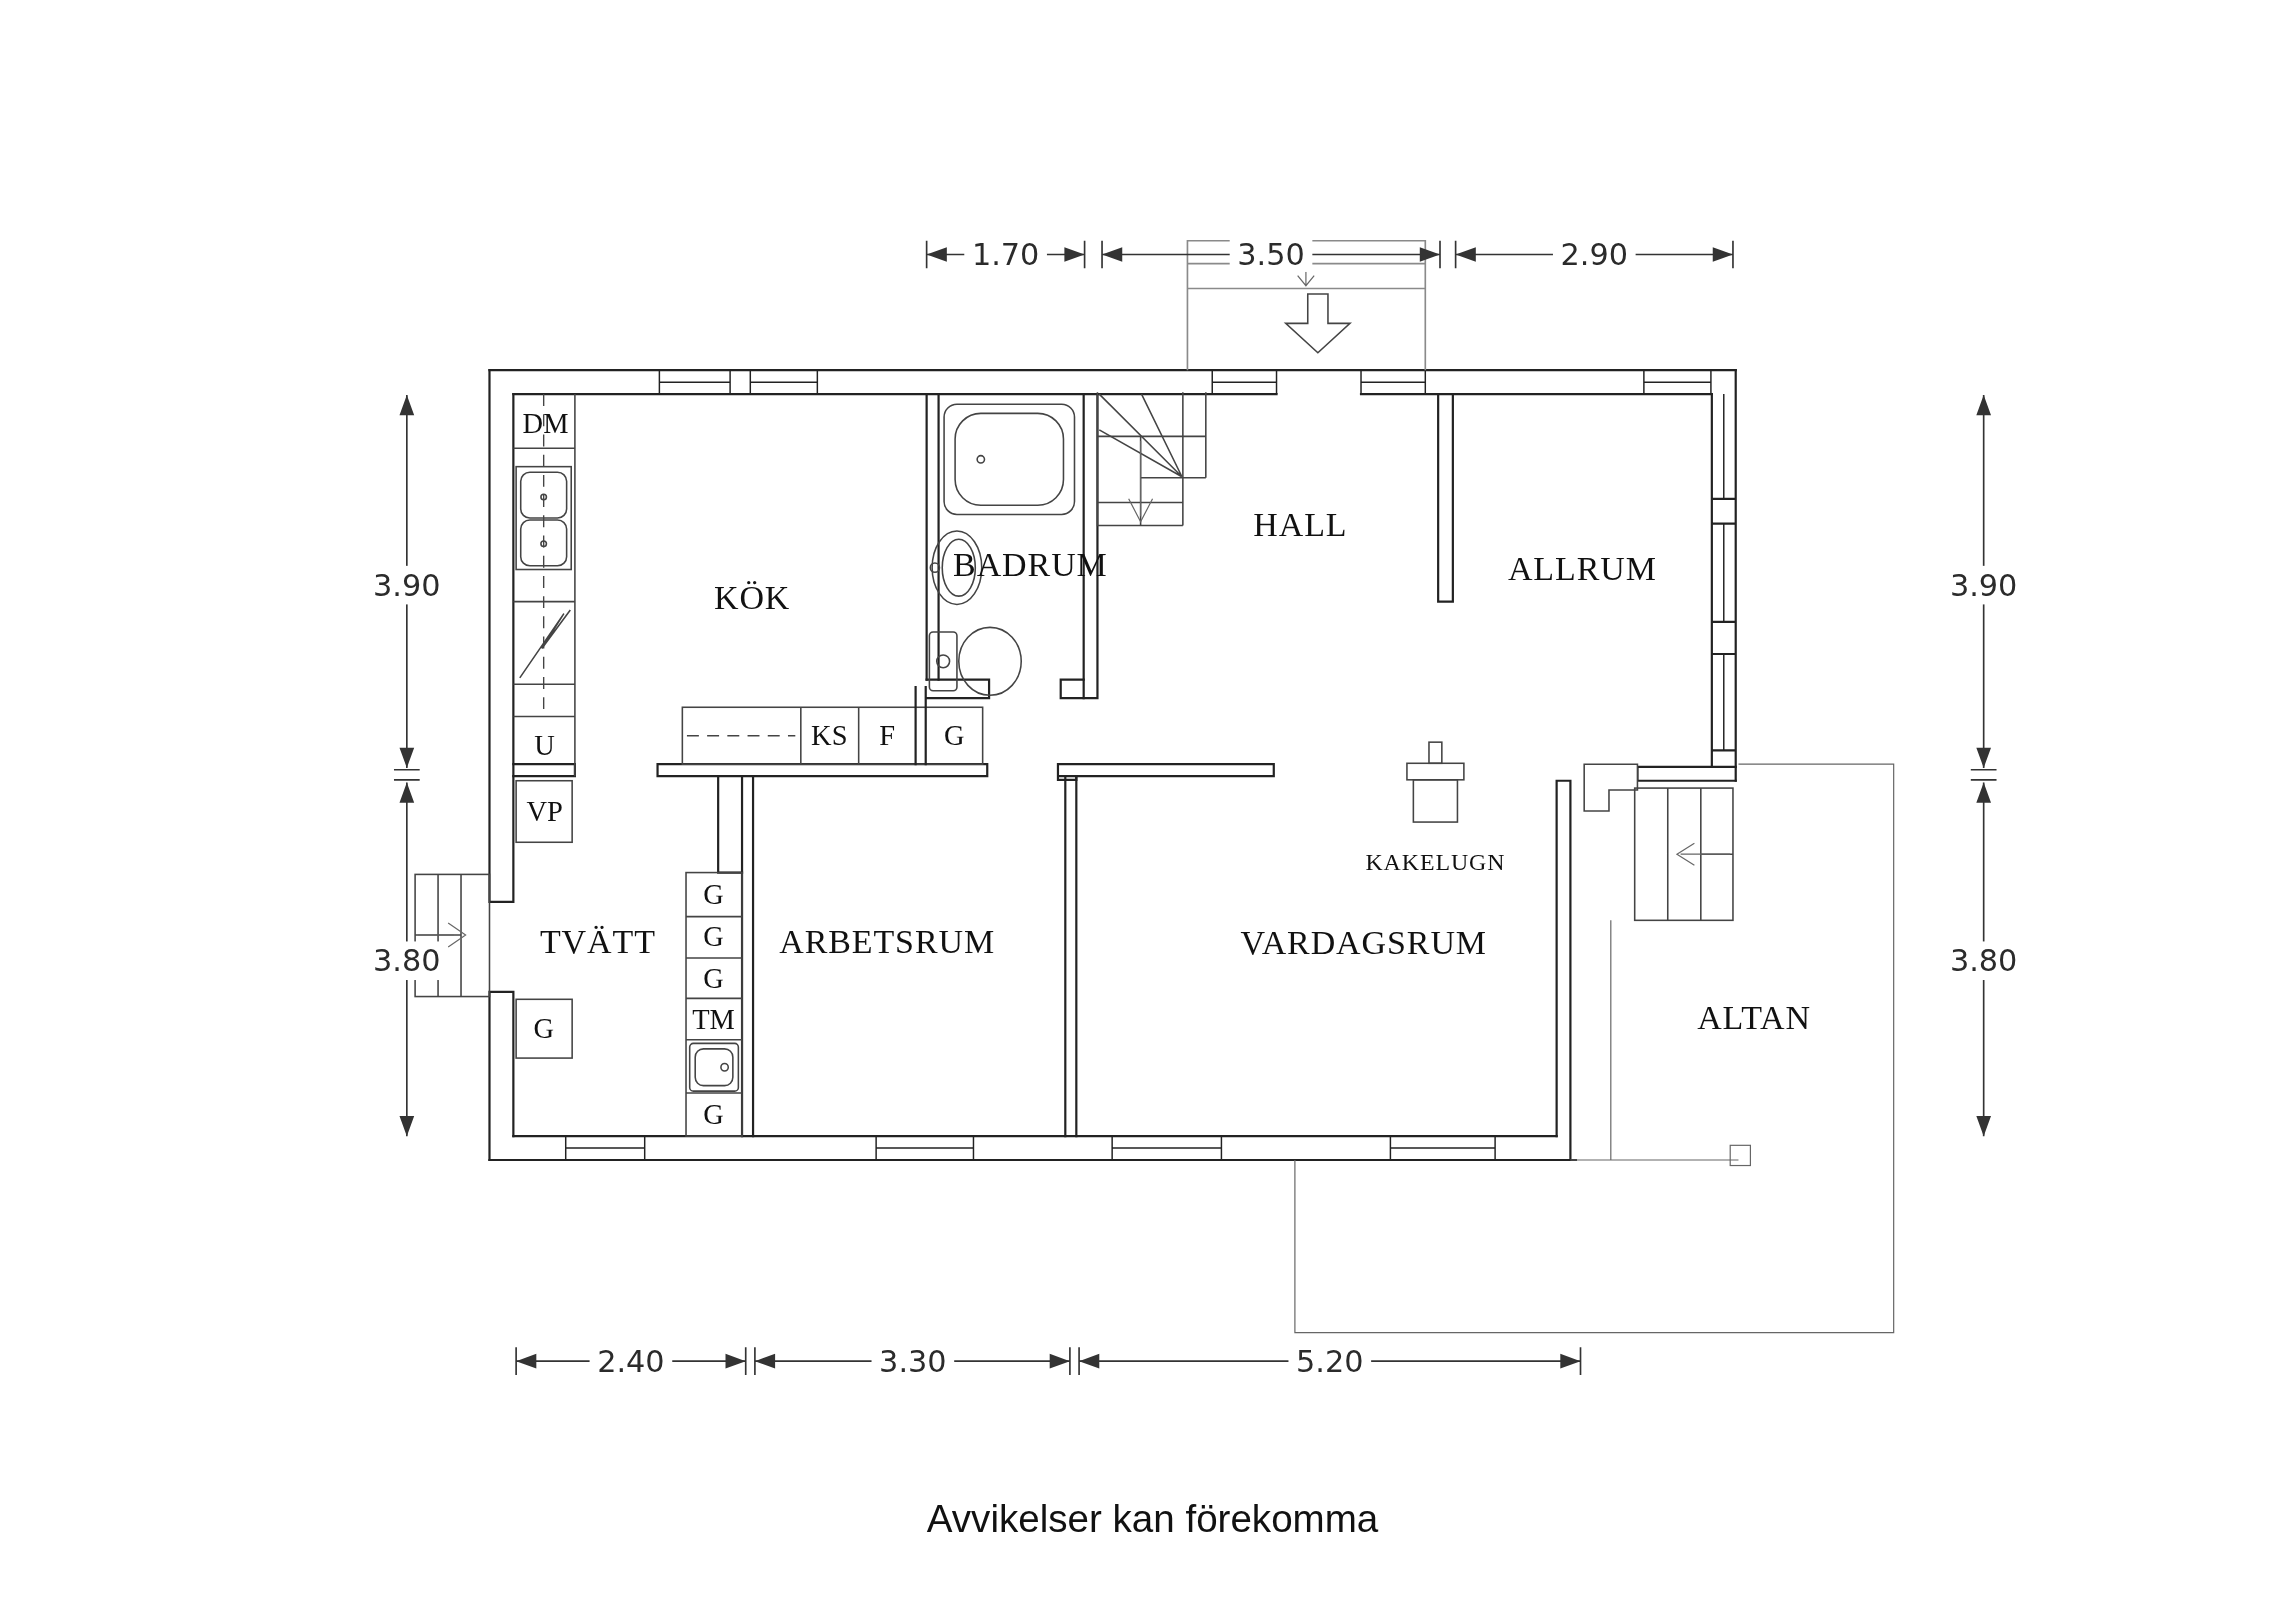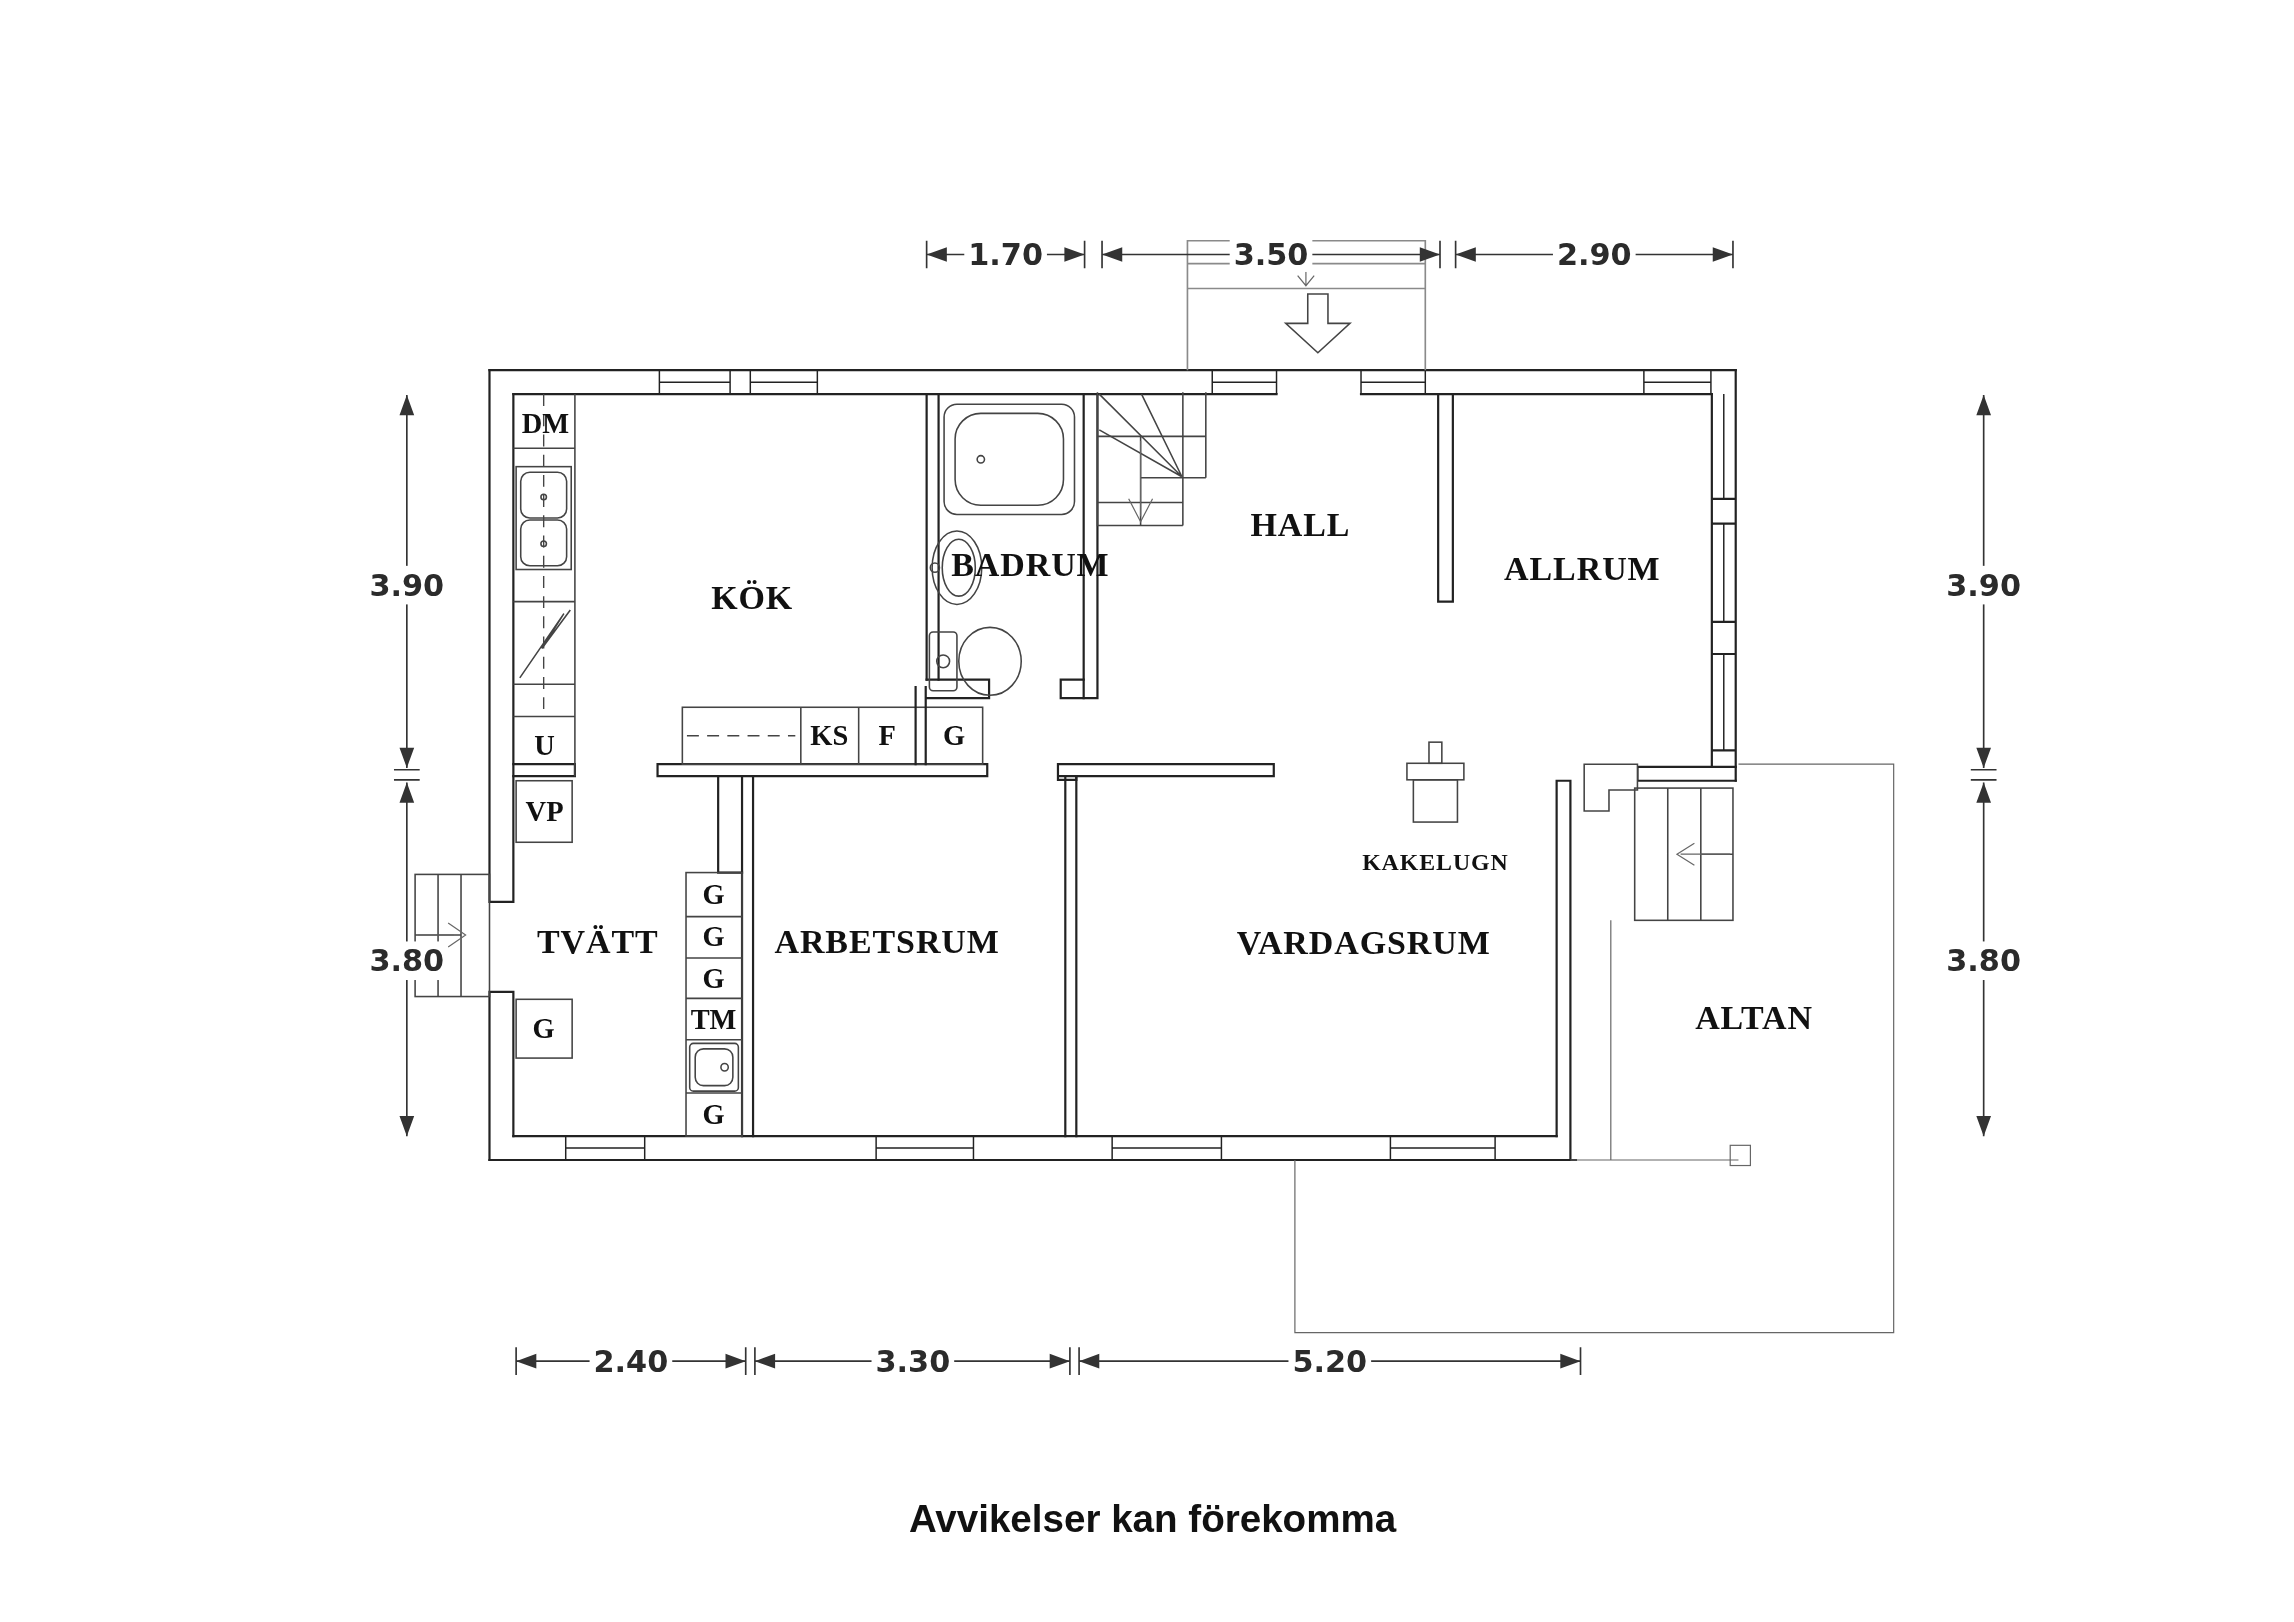--- a/index.html
+++ b/index.html
@@ -4,21 +4,21 @@
 <style>
   :root{
     --wall:#222222;
     --fixture:#444444;
     --dim:#333333;
     --light:#8a8a8a;
     --text:#111111;
     --bg:#ffffff;
   }
   html,body{margin:0;padding:0;background:var(--bg);}
-  .page{width:2295px;height:1623px;position:relative;background:var(--bg);font-weight:bold;}
+  .page{width:2295px;height:1623px;position:relative;background:var(--bg);}
   svg{display:block;}
   .w   {stroke:var(--wall);stroke-width:2.4;fill:none;stroke-linecap:square;}
   .wthin{stroke:var(--wall);stroke-width:1.6;fill:none;}
   .fx  {stroke:var(--fixture);stroke-width:1.7;fill:none;}
   .fxw {stroke:var(--fixture);stroke-width:1.7;fill:#ffffff;}
   .gray{stroke:var(--light);stroke-width:1.8;fill:none;}
   .thin{stroke:#666666;stroke-width:1.3;fill:none;}
   .diml{stroke:var(--dim);stroke-width:1.8;fill:none;}
   .dimhead{fill:var(--dim);stroke:none;}
   .plate{fill:var(--bg);stroke:none;}

